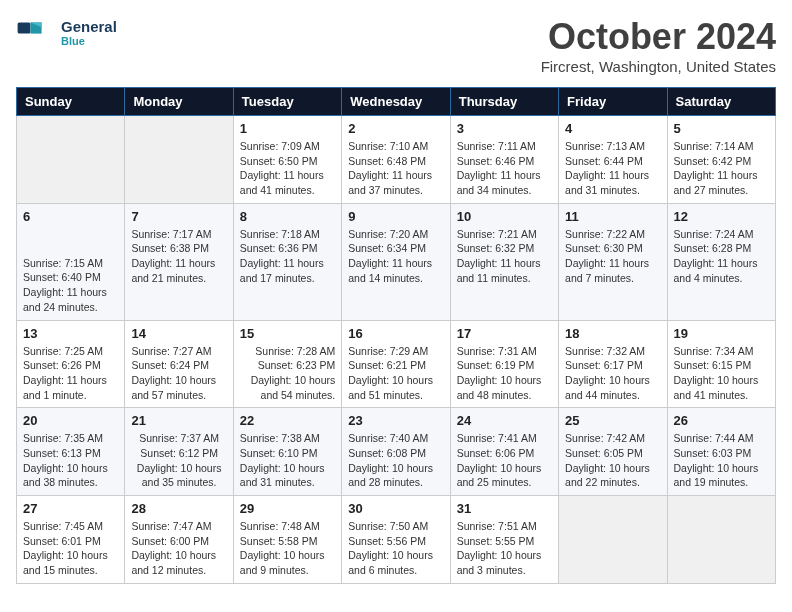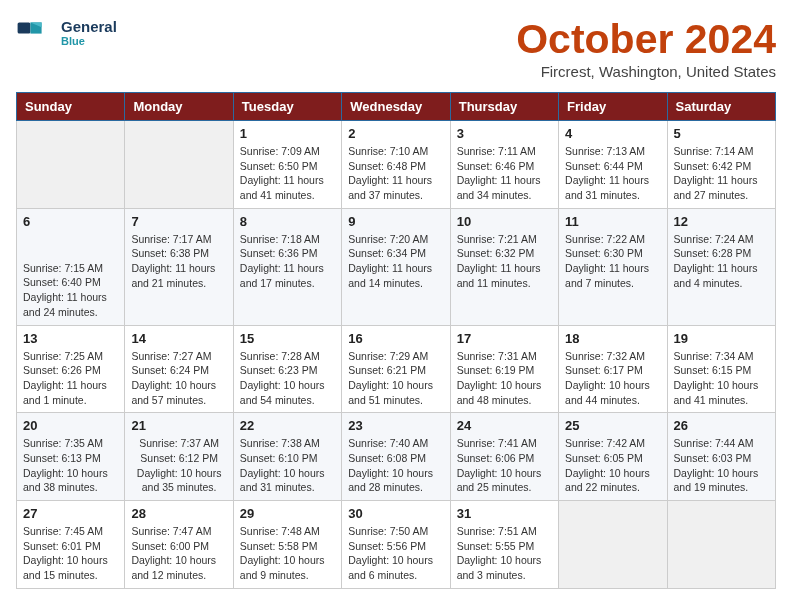--- a/index.html
+++ b/index.html
@@ -22,35 +22,35 @@
       gap: 13px;
     }
     .logo-icon {
       width: 32px;
       height: 32px;
     }
     .title-block {
       text-align: right;
     }
     .month-title {
-      font-size: 41px;
+      font-size: 36px;
       font-weight: bold;
-      color: #c2410c;
+      color: #404040;
     }
     .location {
       font-size: 15px;
       color: #444;
     }
     .calendar {
       width: 100%;
       border-collapse: collapse;
       font-size: 11px;
     }
     .calendar th {
-      background: #7f1d1d;
+      background: #0f172a;
       color: #fff;
       text-align: left;
       padding: 6px 8px;
       font-size: 13px;
       font-weight: bold;
       border: 1px solid #2a6aa0;
     }
     .calendar td {
       border: 1px solid #ccc;
       vertical-align: top;
@@ -195,21 +195,21 @@
 Daylight: 11 hours and 1 minute.</div>
         </td>
         <td>
           <span class="day-number">14</span>
           <div class="day-info" style="white-space: pre-line;">Sunrise: 7:27 AM
 Sunset: 6:24 PM
 Daylight: 10 hours and 57 minutes.</div>
         </td>
         <td>
           <span class="day-number">15</span>
-          <div class="day-info" style="white-space: pre-line;">Sunrise: 7:28 AM
+          <div class="day-info" style="white-space: pre-line; text-align: right;">Sunrise: 7:28 AM
 Sunset: 6:23 PM
 Daylight: 10 hours and 54 minutes.</div>
         </td>
         <td>
           <span class="day-number">16</span>
           <div class="day-info" style="white-space: pre-line;">Sunrise: 7:29 AM
 Sunset: 6:21 PM
 Daylight: 10 hours and 51 minutes.</div>
         </td>
         <td>

